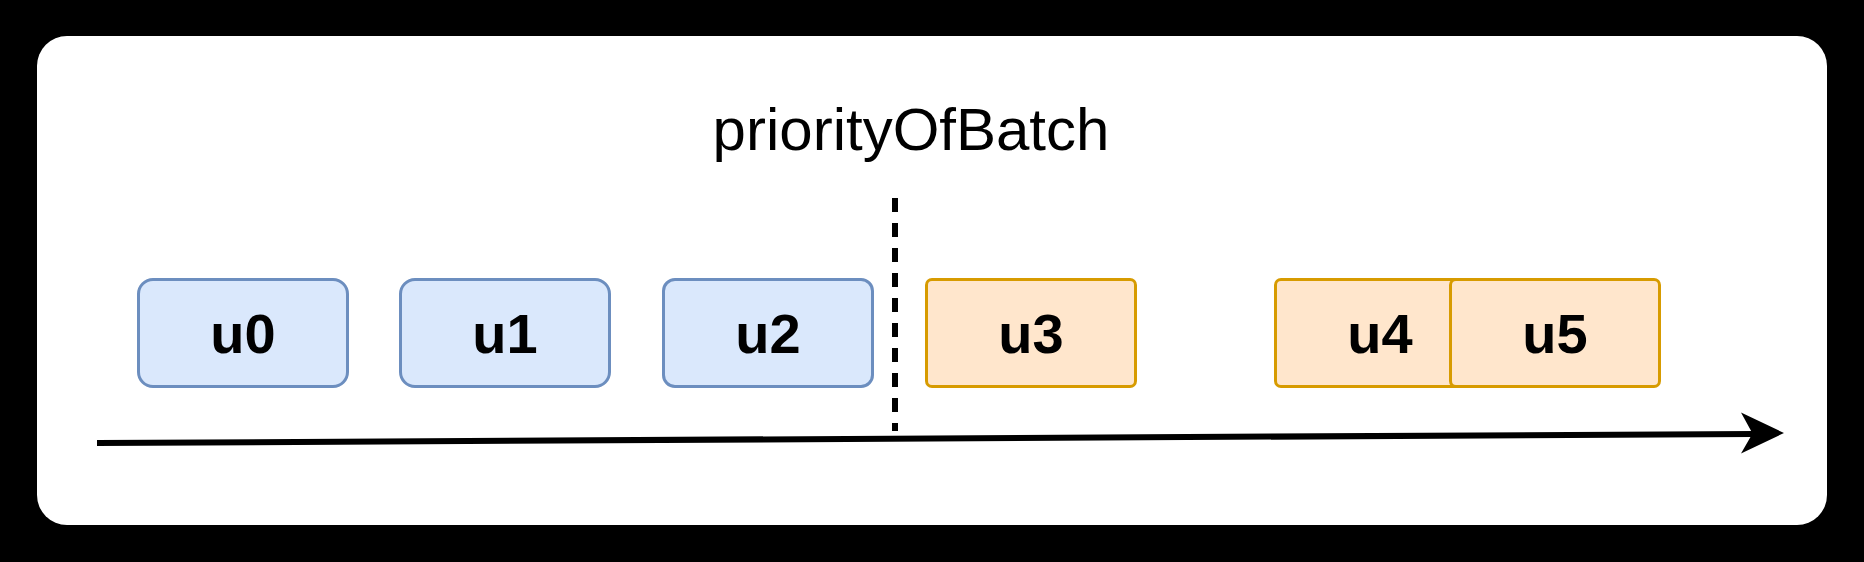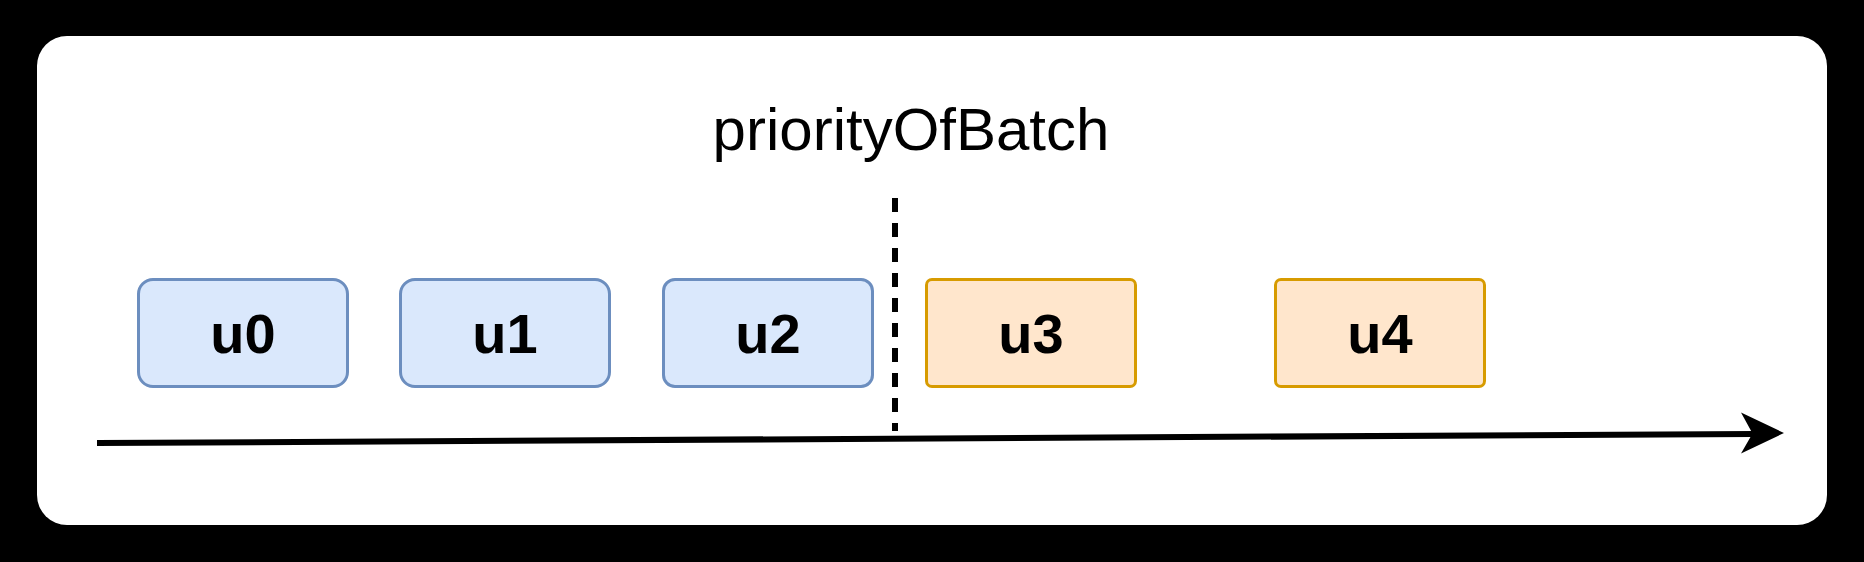--- a/index.html
+++ b/index.html
@@ -87,20 +87,23 @@
   </div>
   <div class="node n2 blue">
     <span>u2</span>
   </div>
   <div class="node n3 orange">
     <span>u3</span>
   </div>
   <div class="node n4 orange">
     <span>u4</span>
   </div>
+  <div class="node n5 orange">
+    <span>u5</span>
+  </div>
 
   <svg class="overlay" viewBox="0 0 1864 562" xmlns="http://www.w3.org/2000/svg">
     <line x1="895" y1="198" x2="895" y2="431" stroke="#000000" stroke-width="6" stroke-dasharray="14 11"></line>
     <g>
       <line x1="97" y1="443" x2="1753" y2="434" stroke="#000000" stroke-width="6"></line>
       <path d="M 1784,433 L 1741,412.5 L 1752.5,433.5 L 1741,453.5 Z" fill="#000000"></path>
     </g>
   </svg>
 </div>
 

